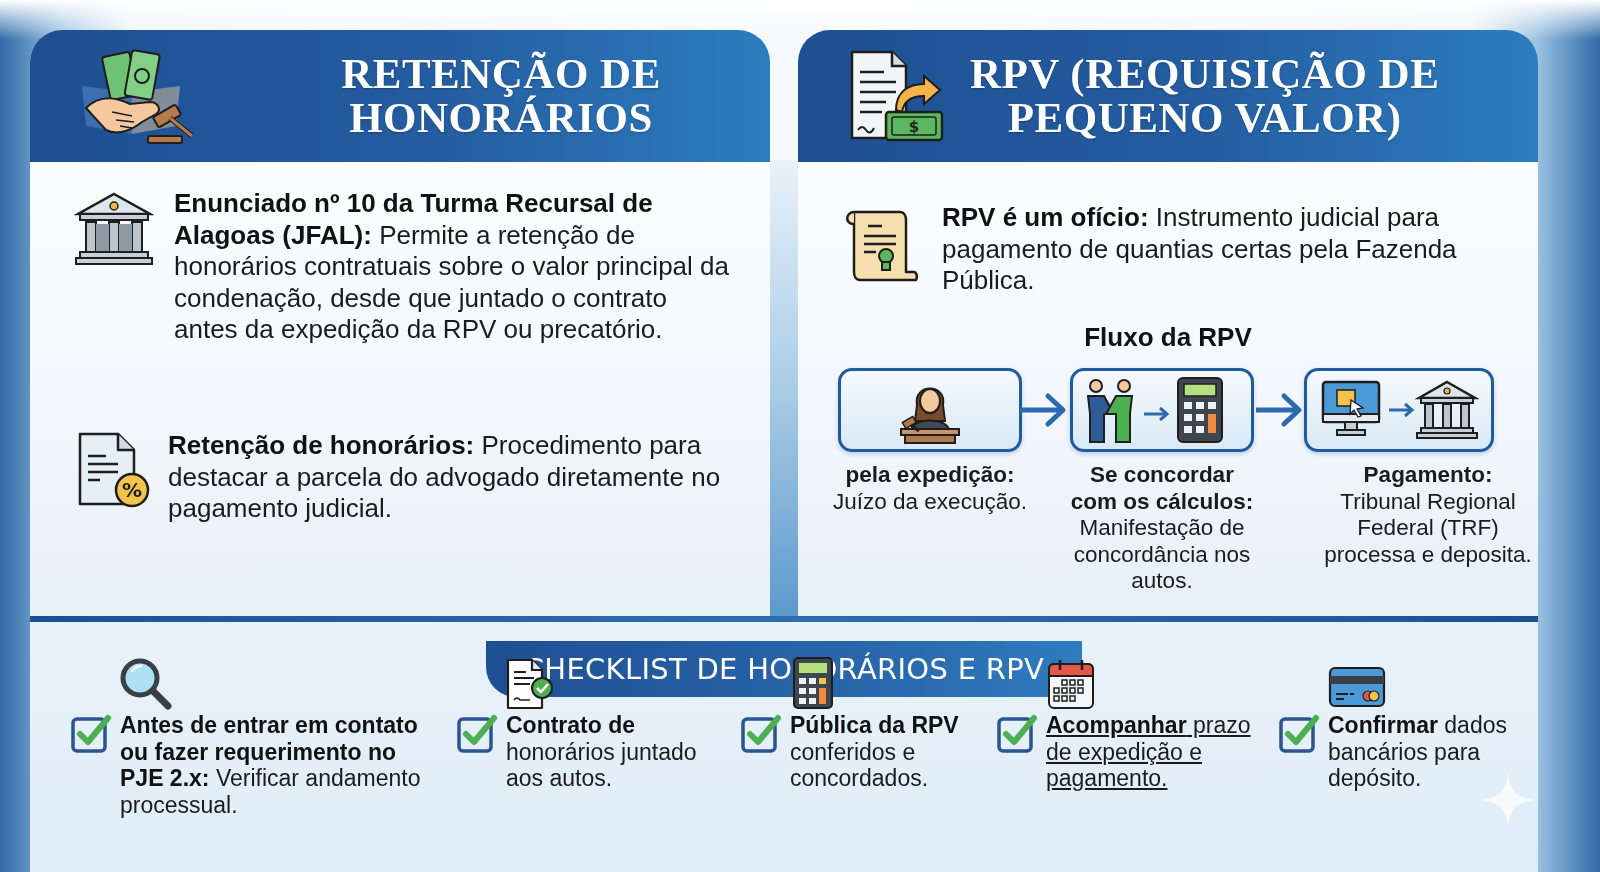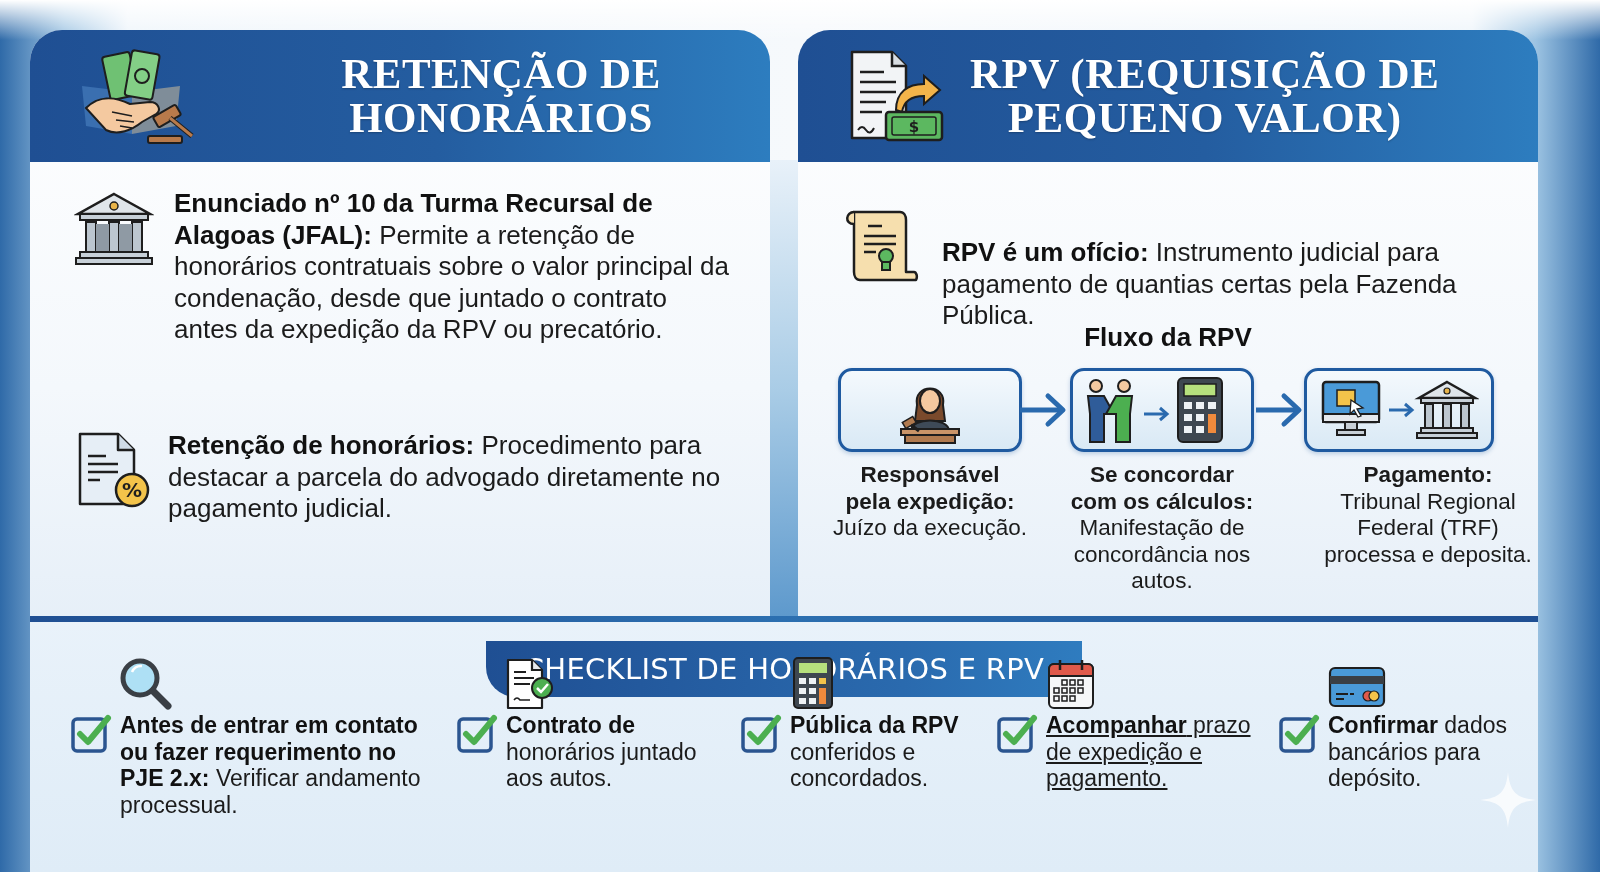--- a/index.html
+++ b/index.html
@@ -176,42 +176,41 @@
     <svg class="info-icon" width="80" height="80" viewBox="0 0 80 80" style="margin-right:22px;margin-top:4px;">
       <path d="M14,6 H60 C64,6 66,10 66,14 V66 H74 C76,66 78,70 76,74 H20 C16,74 14,70 14,66 Z" fill="#f6dfae" stroke="#1e1e1e" stroke-width="2.5" stroke-linejoin="round"></path>
       <path d="M14,6 C6,6 4,18 14,18" fill="#f6dfae" stroke="#1e1e1e" stroke-width="2.5"></path>
       <line x1="28" y1="20" x2="42" y2="20" stroke="#1e1e1e" stroke-width="2.5"></line>
       <line x1="24" y1="30" x2="56" y2="30" stroke="#1e1e1e" stroke-width="2.5"></line>
       <line x1="24" y1="38" x2="56" y2="38" stroke="#1e1e1e" stroke-width="2.5"></line>
       <line x1="24" y1="46" x2="36" y2="46" stroke="#1e1e1e" stroke-width="2.5"></line>
       <circle cx="46" cy="50" r="7" fill="#5cb860" stroke="#1e1e1e" stroke-width="2"></circle>
       <rect x="42" y="56" width="8" height="8" fill="#5cb860" stroke="#1e1e1e" stroke-width="2"></rect>
     </svg>
-    <p class="info-text" style="width:560px;margin-top:35px;"><b>RPV é um ofício:</b><span> Instrumento judicial para pagamento de quantias certas pela Fazenda Pública.</span></p>
+    <p class="info-text" style="width:560px;"><b>RPV é um ofício:</b><span> Instrumento judicial para pagamento de quantias certas pela Fazenda Pública.</span></p>
   </div>
 
   <div class="flow-title">Fluxo da RPV</div>
 
   <div class="flow-box" style="left:40px;">
     <svg width="70" height="70" viewBox="0 0 70 70">
       <path d="M22,30 C18,8 52,8 48,30 L50,46 H20 Z" fill="#7a4a2c" stroke="#1e1e1e" stroke-width="2"></path>
       <ellipse cx="35" cy="26" rx="10" ry="12" fill="#f4c9a0" stroke="#1e1e1e" stroke-width="2"></ellipse>
       <path d="M16,56 C16,42 54,42 54,56 Z" fill="#3e4a57" stroke="#1e1e1e" stroke-width="2"></path>
       <rect x="6" y="54" width="58" height="6" fill="#c99468" stroke="#1e1e1e" stroke-width="2"></rect>
       <rect x="10" y="60" width="50" height="8" fill="#b07a4f" stroke="#1e1e1e" stroke-width="2"></rect>
       <rect x="8" y="44" width="12" height="7" fill="#b07a4f" stroke="#1e1e1e" stroke-width="1.5" transform="rotate(-30 14 47)"></rect>
       <line x1="16" y1="50" x2="24" y2="56" stroke="#1e1e1e" stroke-width="3"></line>
     </svg>
   </div>
   <svg class="flow-arrow" style="left:220px;" viewBox="0 0 50 36">
     <line x1="2" y1="18" x2="44" y2="18" stroke="#2a6aae" stroke-width="5"></line>
     <polyline points="30,4 45,18 30,32" fill="none" stroke="#2a6aae" stroke-width="5" stroke-linecap="round" stroke-linejoin="round"></polyline>
   </svg>
   <div class="flow-label" style="left:22px;">
-    <b>Responsável</b>
     <b>pela expedição:</b>
     <span>Juízo da execução.</span>
   </div>
 
   <div class="flow-box" style="left:272px;">
     <svg width="160" height="72" viewBox="0 0 160 72">
       <circle cx="14" cy="12" r="6" fill="#f4c9a0" stroke="#1e1e1e" stroke-width="2"></circle>
       <path d="M6,22 H22 L32,40 L22,40 V68 H8 V40 Z" fill="#2f5c99" stroke="#1e1e1e" stroke-width="2"></path>
       <circle cx="42" cy="12" r="6" fill="#f4c9a0" stroke="#1e1e1e" stroke-width="2"></circle>
       <path d="M50,22 H34 L24,40 L34,40 V68 H48 V40 Z" fill="#4caf50" stroke="#1e1e1e" stroke-width="2"></path>

